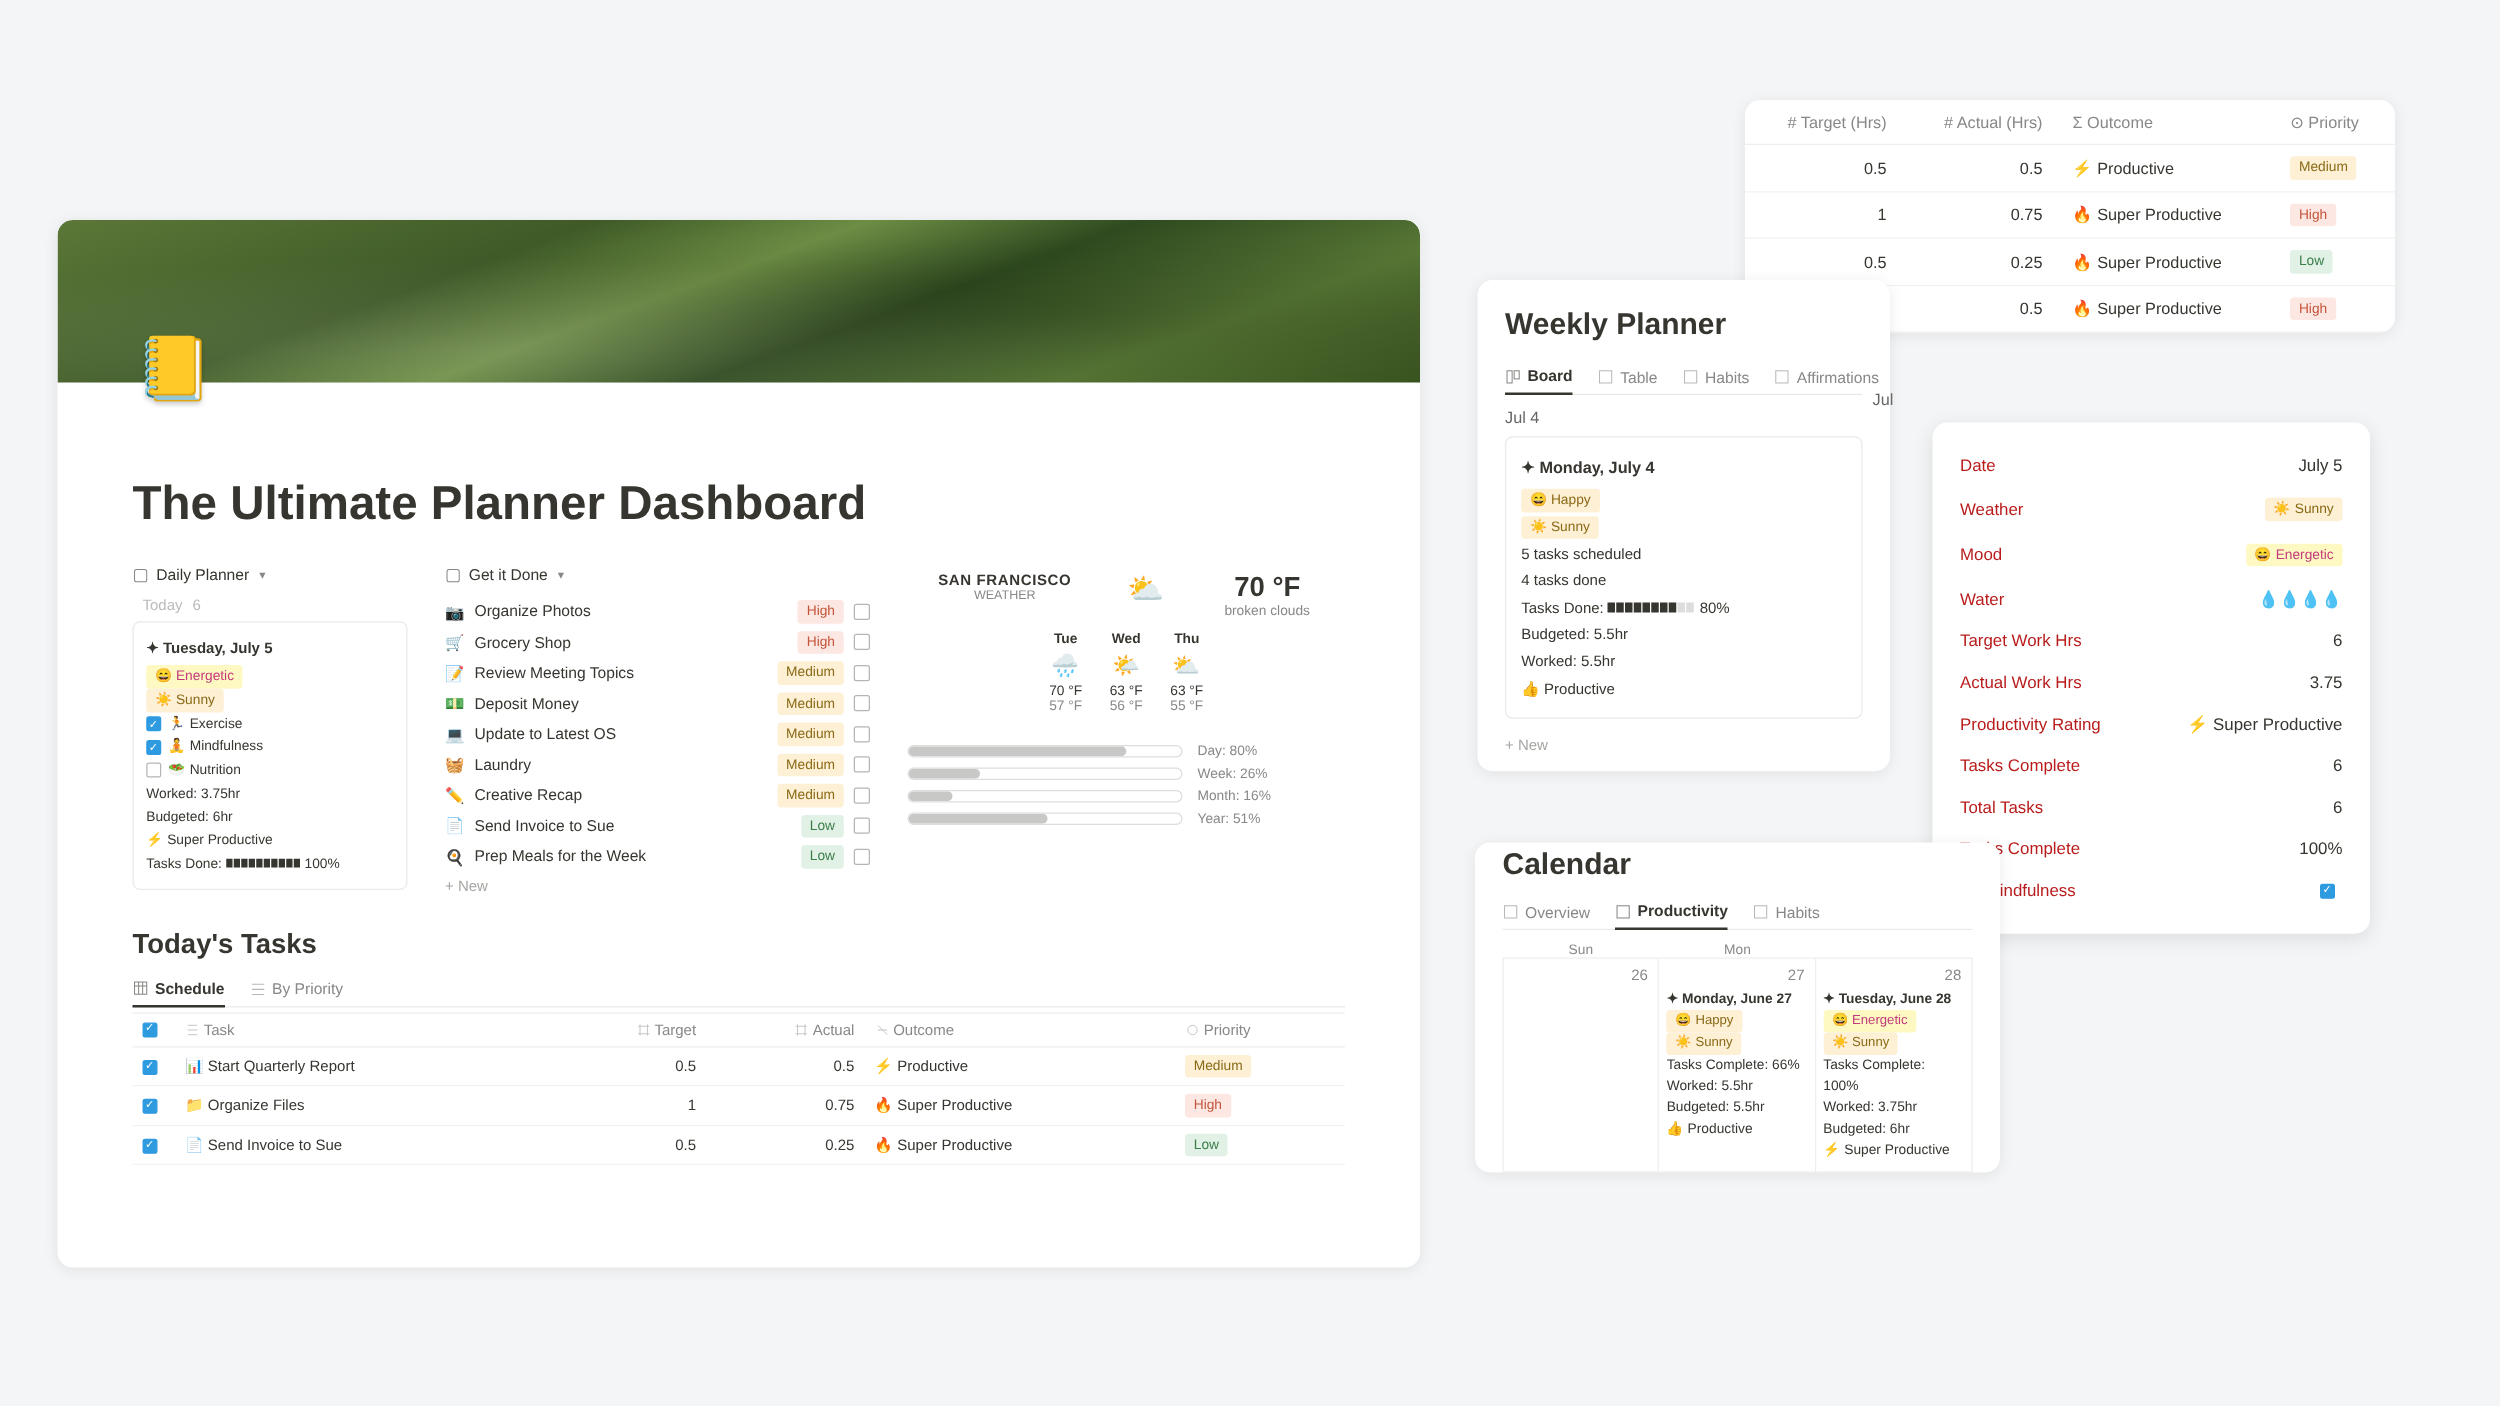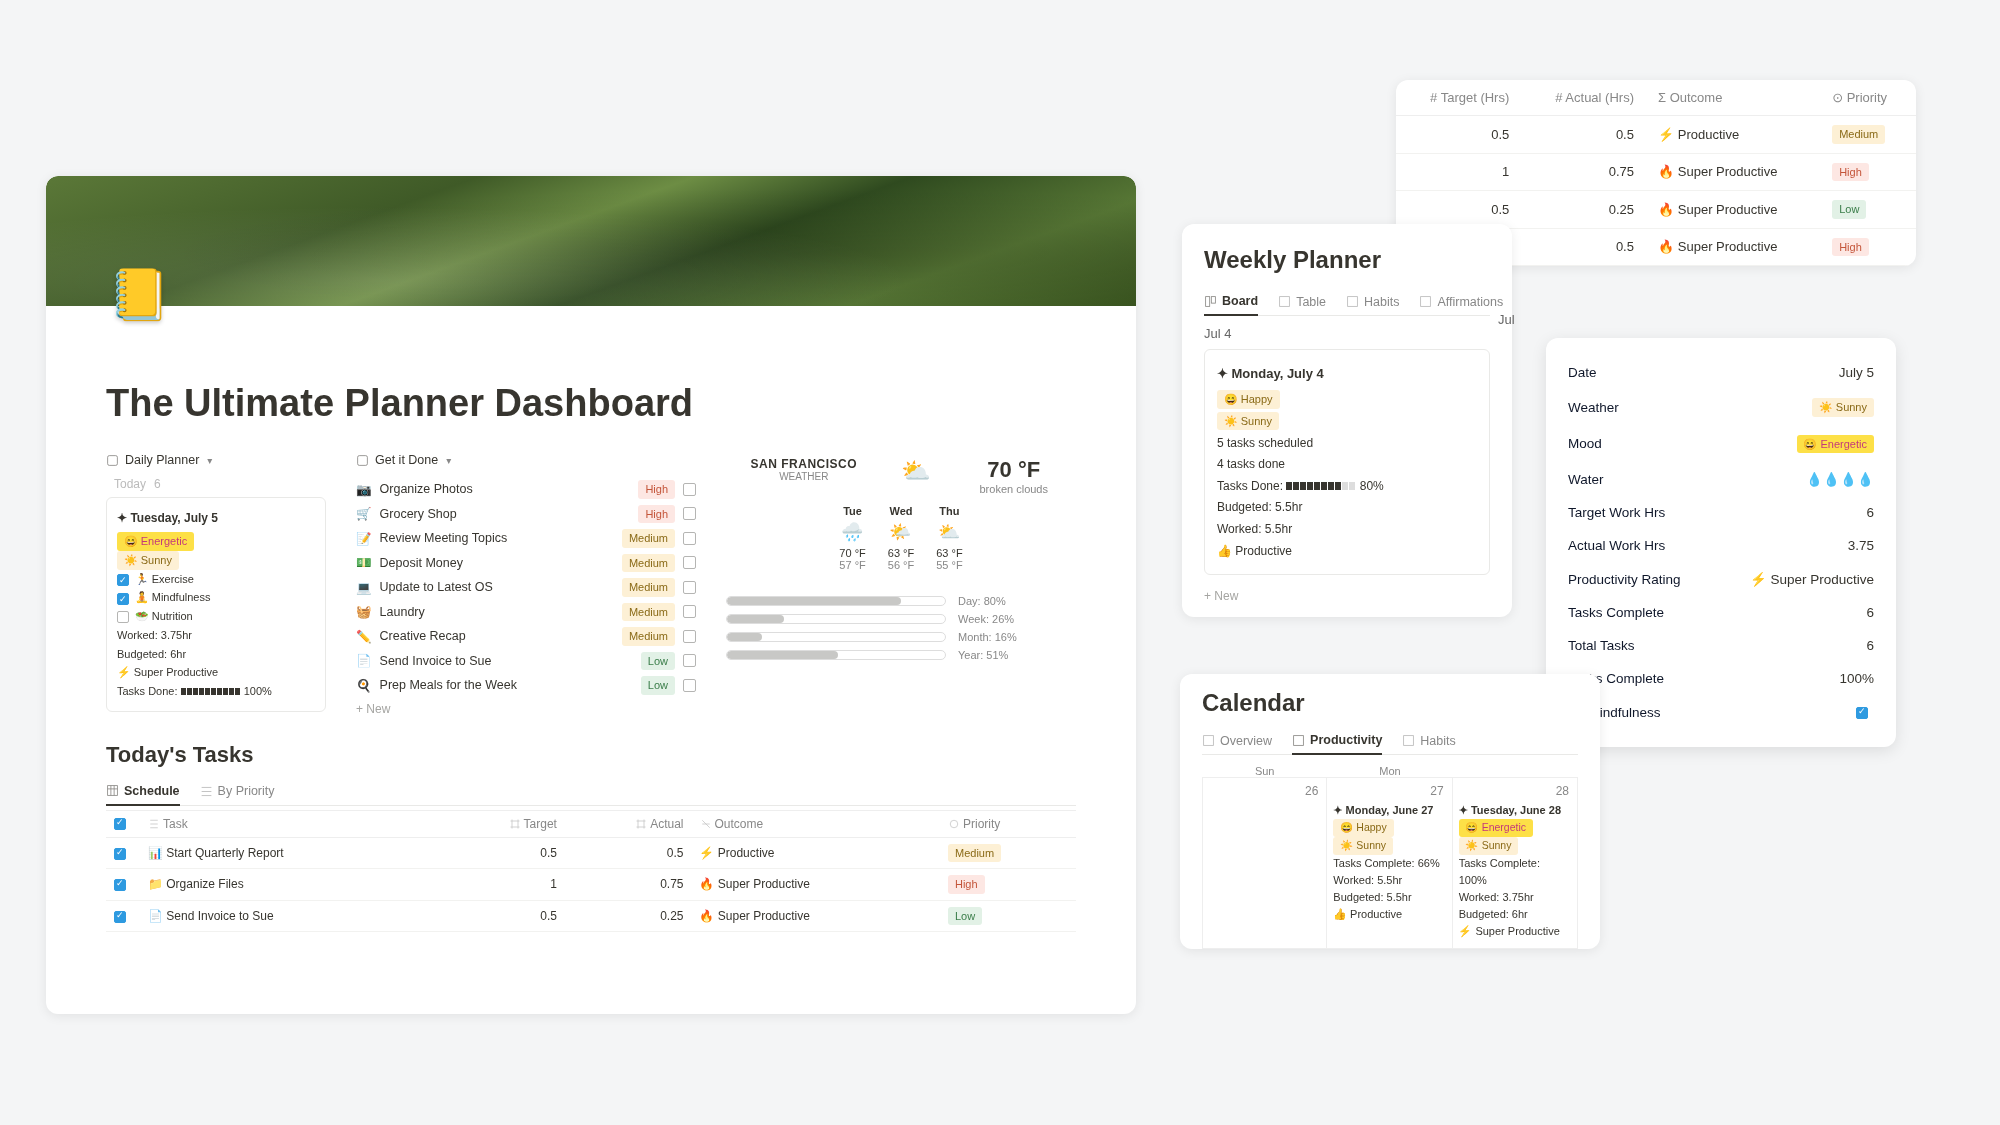--- a/index.html
+++ b/index.html
@@ -13,21 +13,21 @@
 .title { font-size:38px; font-weight:700; margin-bottom:28px; }
 .three-col { display:grid; grid-template-columns:220px 340px 1fr; gap:30px; }
 .dd { font-size:12.5px; color:#37352f; display:flex; align-items:center; gap:6px; font-weight:500; margin-bottom:10px; }
 .dd svg { width:13px; height:13px; opacity:.6; }
 .chev::after{content:"▾";font-size:10px;color:#888;margin-left:2px;}
 .today-head{font-size:12px;color:#888;margin:8px 0 6px;}
 .today-head span{margin-left:8px;color:#bbb;}
 .daily-card{border:1px solid #e9e9e7;border-radius:6px;padding:10px;font-size:11px;line-height:1.7;}
 .daily-card .hd{font-weight:600;font-size:12px;margin-bottom:4px;}
 .tag{display:inline-block;padding:1px 7px;border-radius:3px;font-size:11px;line-height:1.5;}
-.tag-pink{background:#fde047;color:#c4397a;}
+.tag-pink{background:#fef9c3;color:#c4397a;}
 .tag-yel{background:#fdf0d5;color:#8a6a17;}
 .tag-high{background:#fde7e3;color:#c4553a;}
 .tag-med{background:#fdf0d5;color:#8a6a17;}
 .tag-low{background:#e2f1e6;color:#3a7d49;}
 .cbx{display:inline-block;width:12px;height:12px;border:1.5px solid #b5b5b3;border-radius:2px;vertical-align:middle;margin-right:6px;}
 .cbx.on{background:#2e9ae0;border-color:#2e9ae0;position:relative;}
 .cbx.on::after{content:"✓";color:#fff;font-size:9px;position:absolute;top:-2px;left:1px;}
 .bar-sq{display:inline-block;width:5px;height:7px;background:#37352f;margin-right:1px;}
 .bar-sq.off{background:#ddd;}
 .git-row{display:flex;align-items:center;gap:8px;font-size:12.5px;padding:3px 0;}
@@ -69,23 +69,23 @@
 .weekly{position:absolute;left:1182px;top:224px;width:330px;background:#fff;border-radius:12px;box-shadow:0 2px 12px rgba(0,0,0,.08);padding:22px 22px 14px;}
 .weekly h2{font-size:24px;font-weight:700;margin-bottom:14px;}
 .weekly .daylbl{font-size:13px;color:#666;margin:10px 0 8px;}
 .wk-card{border:1px solid #e9e9e7;border-radius:6px;padding:12px;font-size:12px;line-height:1.8;}
 .wk-card .hd{font-weight:600;font-size:13px;margin-bottom:4px;}
 .wk-card .bars .bar-sq{width:6px;height:8px;}
 .weekly .daycol2{position:absolute;left:316px;top:78px;width:40px;overflow:hidden;}
 
 .detail{position:absolute;left:1546px;top:338px;width:350px;background:#fff;border-radius:12px;box-shadow:0 4px 16px rgba(0,0,0,.1);padding:18px 22px;font-size:13.5px;}
 .detail .row{display:flex;justify-content:space-between;align-items:center;padding:9px 0;}
-.detail .k{color:#0f172a;}
-
-.cal{position:absolute;left:1180px;top:674px;width:420px;background:#fff;border-radius:12px;box-shadow:0 2px 12px rgba(0,0,0,.08);padding:15px 22px 0;}
+.detail .k{color:#b91c1c;}
+
+.cal{position:absolute;left:1180px;top:674px;width:420px;background:#fff;border-radius:12px;box-shadow:0 2px 12px rgba(0,0,0,.08);padding:4px 22px 0;}
 .cal h2{font-size:24px;font-weight:700;margin-bottom:10px;}
 .cal-grid{display:grid;grid-template-columns:1fr 1fr 1fr;font-size:11px;color:#888;text-align:center;margin-top:10px;}
 .cal-cell{border:1px solid #eee;border-left:none;padding:4px 6px 8px;text-align:left;min-height:150px;}
 .cal-cell:first-child{border-left:1px solid #eee;}
 .cal-cell .dn{text-align:right;color:#888;font-size:12px;padding:2px 2px 4px;}
 .cal-item{font-size:11px;line-height:1.55;color:#37352f;}
 .cal-item .hd{font-weight:600;font-size:11px;}
 .cal-item .tag{font-size:10.5px;}
 </style>
 </head>

